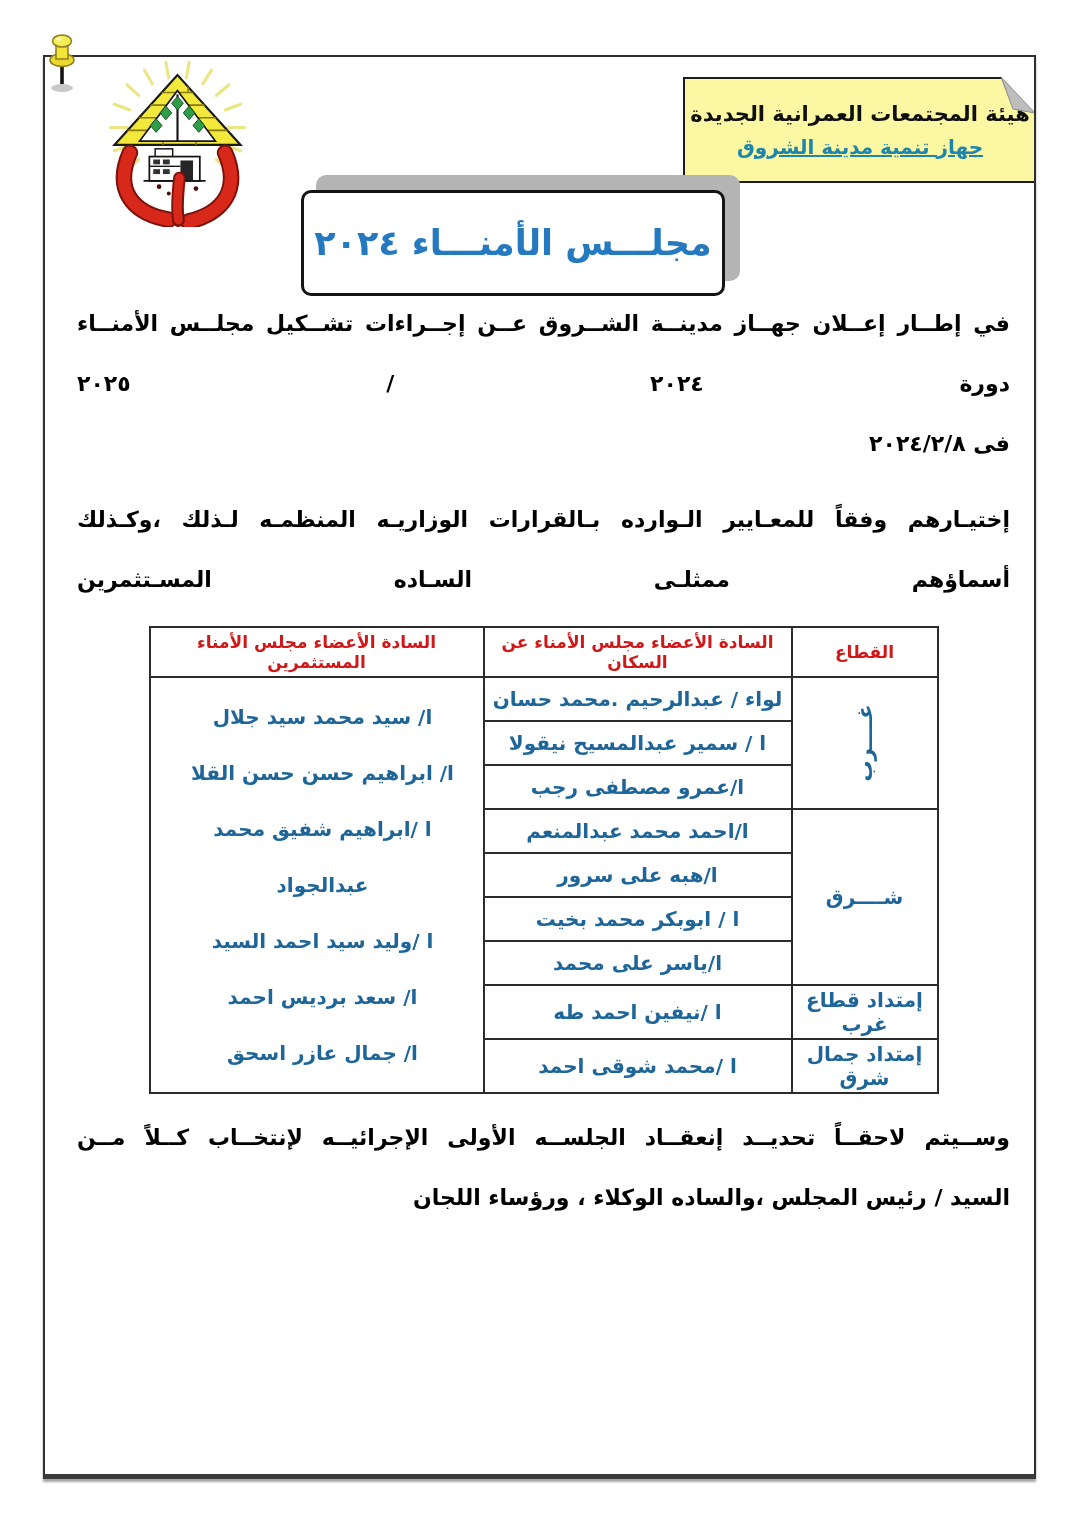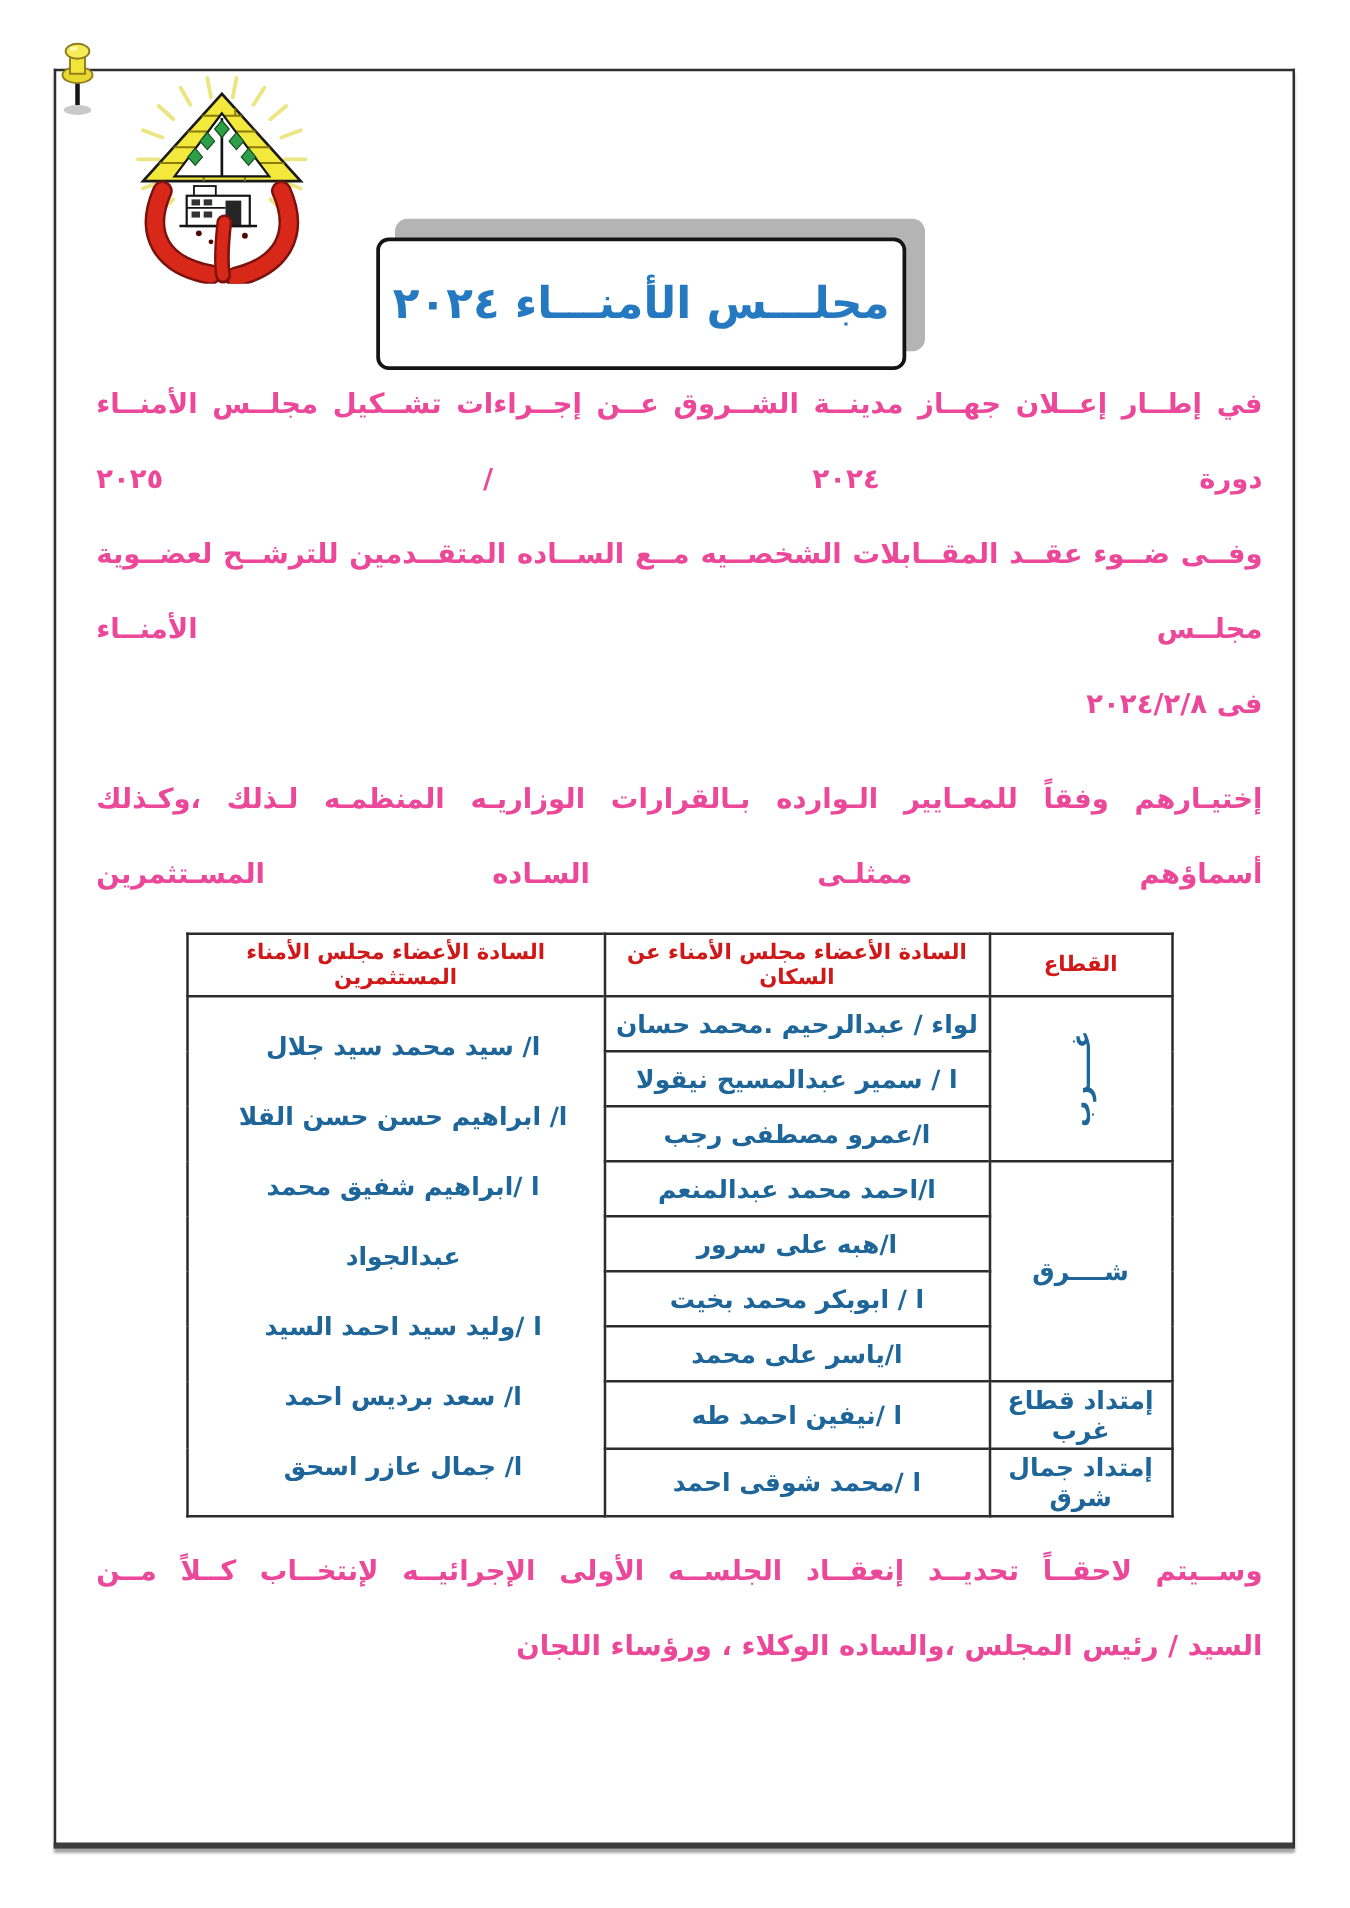--- a/index.html
+++ b/index.html
@@ -28,21 +28,21 @@
   
   .titlebox{
     position:absolute;left:256px;top:133px;width:424px;height:106px;
     background:#fff;border:3px solid #141414;border-radius:10px;
     box-shadow:15px -15px 0 #b4b4b4;box-sizing:border-box;
     display:flex;align-items:center;justify-content:center;
   }
   .titlebox .t{color:#2579c0;font-size:35px;letter-spacing:1px;}
   
   .content{position:absolute;left:32px;top:237px;width:933px;direction:rtl;}
-  .para{margin:0 0 16px 0;color:#ec4899;font-size:22px;}
+  .para{margin:0 0 16px 0;color:#000000;font-size:22px;}
   .line{line-height:60px;text-align:justify;text-align-last:justify;}
   .line.last{text-align:right;text-align-last:right;}
   .emph{font-style:italic;text-decoration:underline;text-underline-offset:6px;}
   
   table.members{border-collapse:collapse;margin:12px auto 0 auto;direction:rtl;}
   table.members th,table.members td{
     border:2px solid #2b2b2b;text-align:center;vertical-align:middle;padding:2px 6px;
   }
   table.members th{color:#d01818;font-size:17px;height:44px;}
   table.members td{color:#1e6699;font-size:20px;height:38px;}
@@ -142,30 +142,37 @@
         <path d="M134 96 C150 132 134 158 96 167" stroke="#d8281a" stroke-width="13" stroke-dasharray="10 2.5"></path>
         <path d="M87 122 C85 140 84 154 86 166" stroke="#7c120c" stroke-width="13"></path>
         <path d="M87 122 C85 140 84 154 86 166" stroke="#d8281a" stroke-width="9" stroke-dasharray="9 2.5"></path>
         <circle cx="66" cy="131" r="2.4" fill="#4c0b06" stroke="none"></circle>
         <circle cx="104" cy="133" r="2.4" fill="#4c0b06" stroke="none"></circle>
         <circle cx="76" cy="138" r="2" fill="#4c0b06" stroke="none"></circle>
       </g>
     </svg>
   </div>
 
+  <div class="note">
+    <svg class="fold" width="36" height="38" viewBox="0 0 36 38">
+      <polygon points="0,0 36,0 36,38" fill="#ffffff"></polygon>
+      <polygon points="0,0 34,36 12,32" fill="#bdbdbd" stroke="#8a8a8a" stroke-width="1"></polygon>
+    </svg>
+    <div class="note-line1">هيئة المجتمعات العمرانية الجديدة</div>
+    <div class="note-line2">جهاز تنمية مدينة الشروق</div>
+  </div>
 
   <div class="titlebox">
     <div class="t">مجلـــس الأمنـــاء ٢٠٢٤</div>
   </div>
 
   <div class="content">
 
     <div class="para">
       <div class="line">في إطــار إعــلان جهــاز مدينــة الشــروق عــن إجــراءات تشــكيل مجلــس الأمنــاء دورة ٢٠٢٤ / ٢٠٢٥</div>
-      <div class="line">وفــى ضــوء عقــد المقــابلات الشخصــيه مــع الســاده المتقــدمين للترشــح لعضــوية مجلــس الأمنــاء</div>
       <div class="line last">فى ٢٠٢٤/٢/٨</div>
     </div>
 
     <div class="para">
       <div class="line">إختيـارهم وفقاً للمعـايير الـوارده بـالقرارات الوزاريـه المنظمـه لـذلك ،وكـذلك أسماؤهم ممثلـى السـاده المسـتثمرين</div>
     </div>
 
     <table class="members">
       <colgroup>
           <col class="col-sector">

